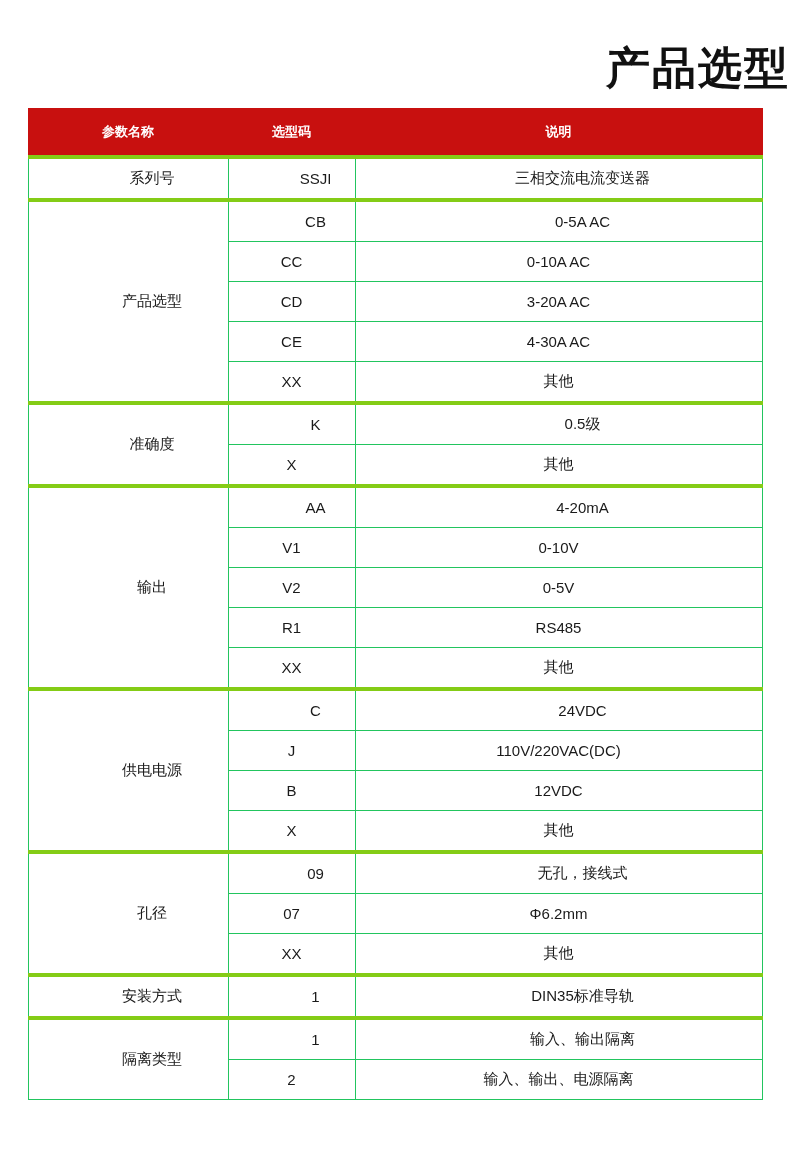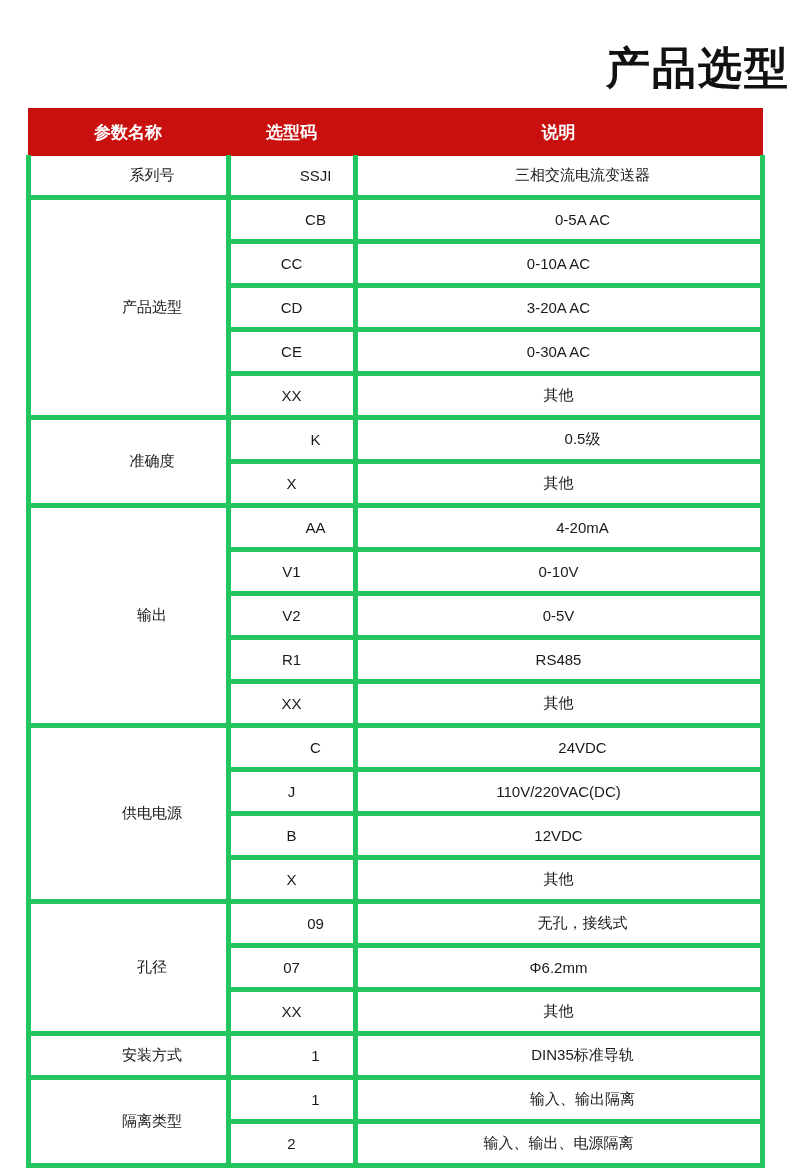--- a/index.html
+++ b/index.html
@@ -30,54 +30,54 @@
     padding-bottom: 16px;
     line-height: 1.1;
   }
   table.spec {
     border-collapse: collapse;
     width: 734px;
     margin: 0 auto;
     table-layout: fixed;
   }
   table.spec td, table.spec th {
-    border: 5px solid #22c55e;
+    border: 1px solid #22c55e;
     font-size: 15px;
     text-align: center;
     vertical-align: middle;
     padding: 0;
     height: 39px;
     color: #1a1a1a;
     font-weight: normal;
   }
   table.spec thead th {
     background: #c8100f;
     color: #ffffff;
     font-weight: bold;
     height: 46px;
-    font-size: 17px;
+    font-size: 13px;
     border: 1px solid #c8100f;
   }
   td.param-name {
     font-weight: bold;
     font-size: 15.5px;
   }
   td.code-cell {
     font-size: 15px;
   }
   td.desc-cell {
     font-size: 15px;
   }
   
   col.c1 { width: 200px; }
   col.c2 { width: 127px; }
   col.c3 { width: 407px; }
   
   tr.group-start > td {
-    border-top: 1px solid #84cc16;
+    border-top: 4px solid #84cc16;
     padding-left: 48px;
   }
 </style>
 </head>
 <body>
 
 <div class="page">
 
   <div class="page-title">产品选型</div>
 
@@ -108,21 +108,21 @@
         <tr>
           <td class="code-cell">CC</td>
           <td class="desc-cell">0-10A AC</td>
         </tr>
         <tr>
           <td class="code-cell">CD</td>
           <td class="desc-cell">3-20A AC</td>
         </tr>
         <tr>
           <td class="code-cell">CE</td>
-          <td class="desc-cell">0-30A AC</td>
+          <td class="desc-cell">4-30A AC</td>
         </tr>
         <tr>
           <td class="code-cell">XX</td>
           <td class="desc-cell">其他</td>
         </tr>
         <tr class="group-start">
           <td class="param-name" rowspan="2">准确度</td>
           <td class="code-cell">K</td>
           <td class="desc-cell">0.5级</td>
         </tr>

